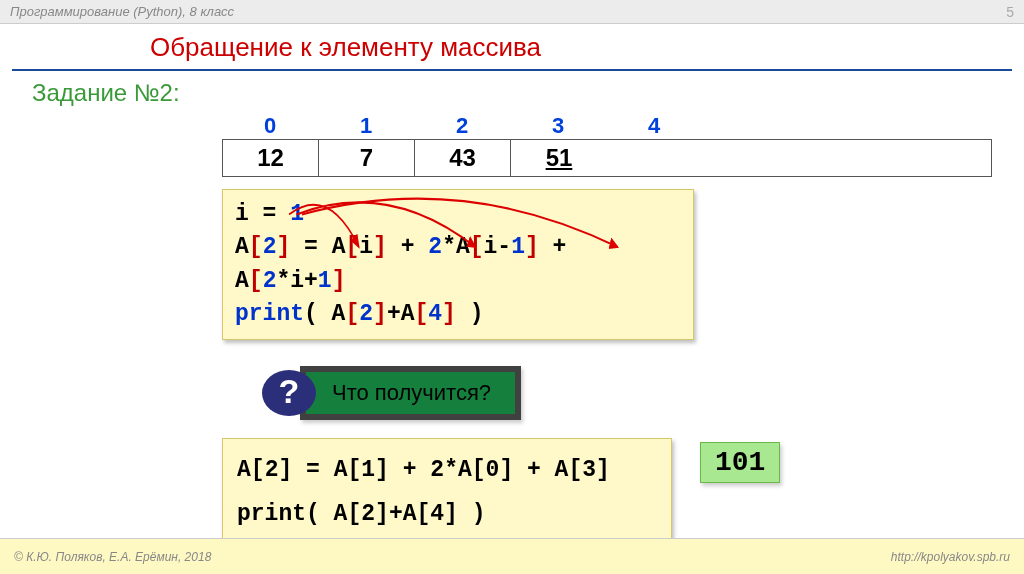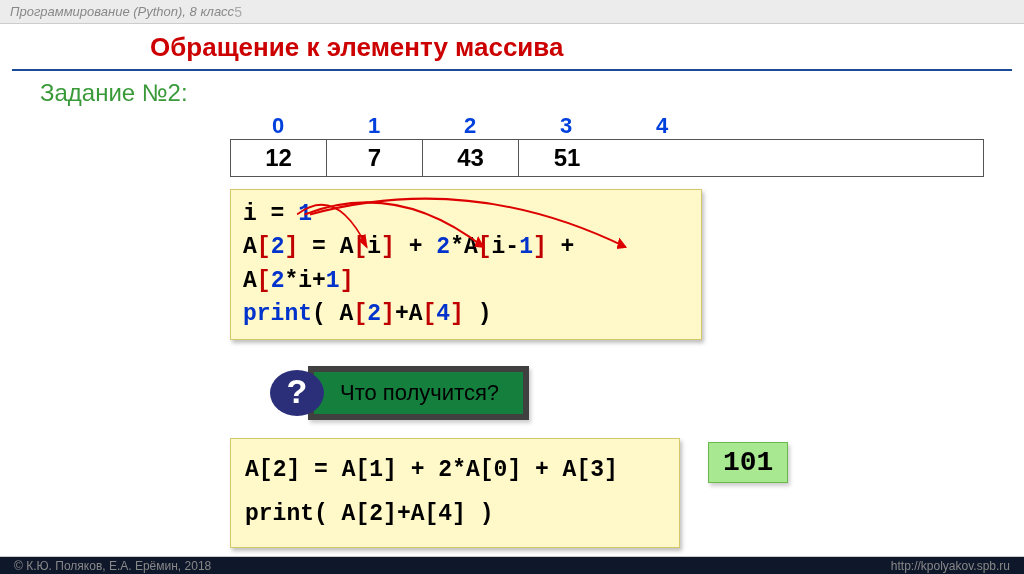--- a/index.html
+++ b/index.html
@@ -9,46 +9,46 @@
     font-family: Arial, sans-serif;
     background: #fff;
     position: relative;
     overflow: hidden;
   }
   .header {
     height: 24px;
     background: #ececec;
     border-bottom: 1px solid #ccc;
     display: flex;
-    justify-content: flex-start;
+    justify-content: space-between;
     align-items: center;
     padding: 0 10px;
     font-size: 13px;
     color: #888;
     font-style: italic;
   }
   .page-num {
     color: #aaa;
     font-style: normal;
     font-size: 14px;
   }
   .title {
     color: #c00;
-    font-weight: bold;
+    font-weight: normal;
     font-size: 26px;
     text-align: left;
     padding: 8px 0 6px 150px;
   }
   .hr {
     height: 2px;
     background: #1a4b99;
     margin: 0 12px 8px 12px;
   }
   .content {
-    padding: 0 40px;
+    padding: 0 32px;
   }
   .task {
     color: #3a9a3a;
     font-size: 24px;
     margin: 6px 0 6px 0;
   }
   .array-wrap {
     margin-left: 190px;
   }
   .array-idx {
@@ -67,21 +67,21 @@
   }
   .array-cells div {
     width: 96px;
     height: 36px;
     border-right: 1px solid #555;
     text-align: center;
     font-size: 24px;
     font-weight: bold;
     line-height: 36px;
   }
-  .array-cells div:last-child { border-right: none; }
+  .array-cells div:last-child { border-right: none; text-decoration: underline; }
   .code-block {
     position: relative;
     margin: 12px 0 0 190px;
     width: 472px;
     background: #fff8c8;
     border: 1px solid #d4c86a;
     box-shadow: 2px 3px 4px rgba(0,0,0,0.25);
     font-family: "Courier New", monospace;
     font-size: 23px;
     font-weight: bold;
@@ -151,29 +151,30 @@
     box-shadow: 2px 3px 4px rgba(0,0,0,0.2);
     padding: 4px 14px;
     font-size: 28px;
     font-family: "Courier New", monospace;
     font-weight: bold;
     text-align: center;
   }
   .footer {
     position: absolute;
     bottom: 0; left: 0; right: 0;
-    height: 18px;
-    background: #0f172a;
+    height: 36px;
+    background: #fef9c3;
     border-top: 1px solid #ccc;
     display: flex;
     justify-content: space-between;
     align-items: center;
     padding: 0 14px;
     font-size: 12px;
     color: #888;
+    font-style: italic;
   }
 </style>
 </head>
 <body>
 
 <div class="header">
   <span>Программирование (Python), 8 класс</span>
   <span class="page-num">5</span>
 </div>
 

